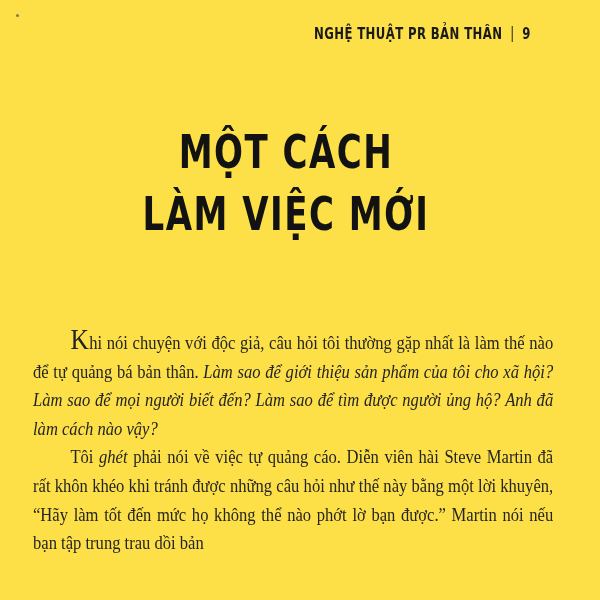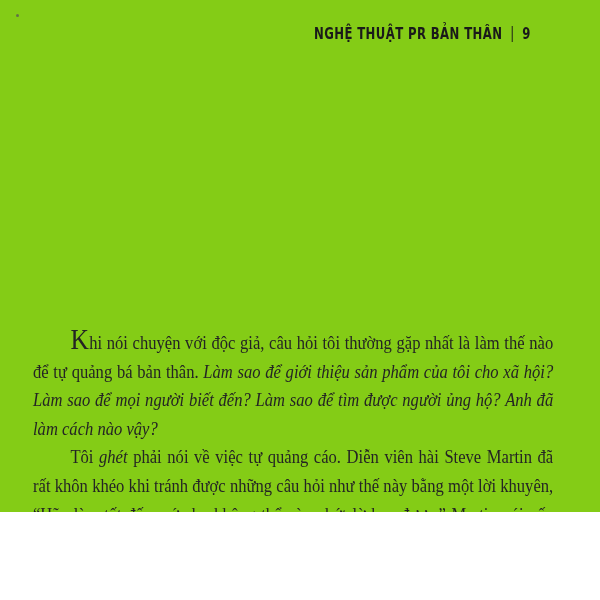--- a/index.html
+++ b/index.html
@@ -3,22 +3,22 @@
 <meta charset="utf-8">
 <style>
   html, body {
     margin: 0;
     padding: 0;
     background: #ffffff;
   }
   .page {
     position: relative;
     width: 600px;
-    height: 512px;
-    background: #84cc16;
+    height: 600px;
+    background: #fde047;
     overflow: hidden;
     color: #222222;
   }
 
   
   .speck {
     position: absolute;
     left: 16px;
     top: 14px;
     width: 3px;
@@ -100,19 +100,23 @@
 <body>
 
 <div class="page">
 
   <div class="speck"></div>
 
   <div class="header">
     <span class="running-head">NGHỆ THUẬT PR BẢN THÂN</span><span class="sep">|</span><span class="pagenum">9</span>
   </div>
 
+  <div class="chapter-title">
+    <div class="title-line">MỘT CÁCH</div>
+    <div class="title-line">LÀM VIỆC MỚI</div>
+  </div>
 
   <div class="body-text">
       <p class="para"><span class="run initial">K</span><span class="run regular">hi nói chuyện với độc giả, câu hỏi tôi thường gặp nhất là làm thế nào để tự quảng bá bản thân. </span><span class="run italic">Làm sao để giới thiệu sản phẩm của tôi cho xã hội? Làm sao để mọi người biết đến? Làm sao để tìm được người ủng hộ? Anh đã làm cách nào vậy?</span></p>
       <p class="para"><span class="run regular">Tôi </span><span class="run italic">ghét</span><span class="run regular"> phải nói về việc tự quảng cáo. Diễn viên hài Steve Martin đã rất khôn khéo khi tránh được những câu hỏi như thế này bằng một lời khuyên, “Hãy làm tốt đến mức họ không thể nào phớt lờ bạn được.” Martin nói nếu bạn tập trung trau dồi bản</span></p>
     </div>
 
 </div>
 
 </body></html>

